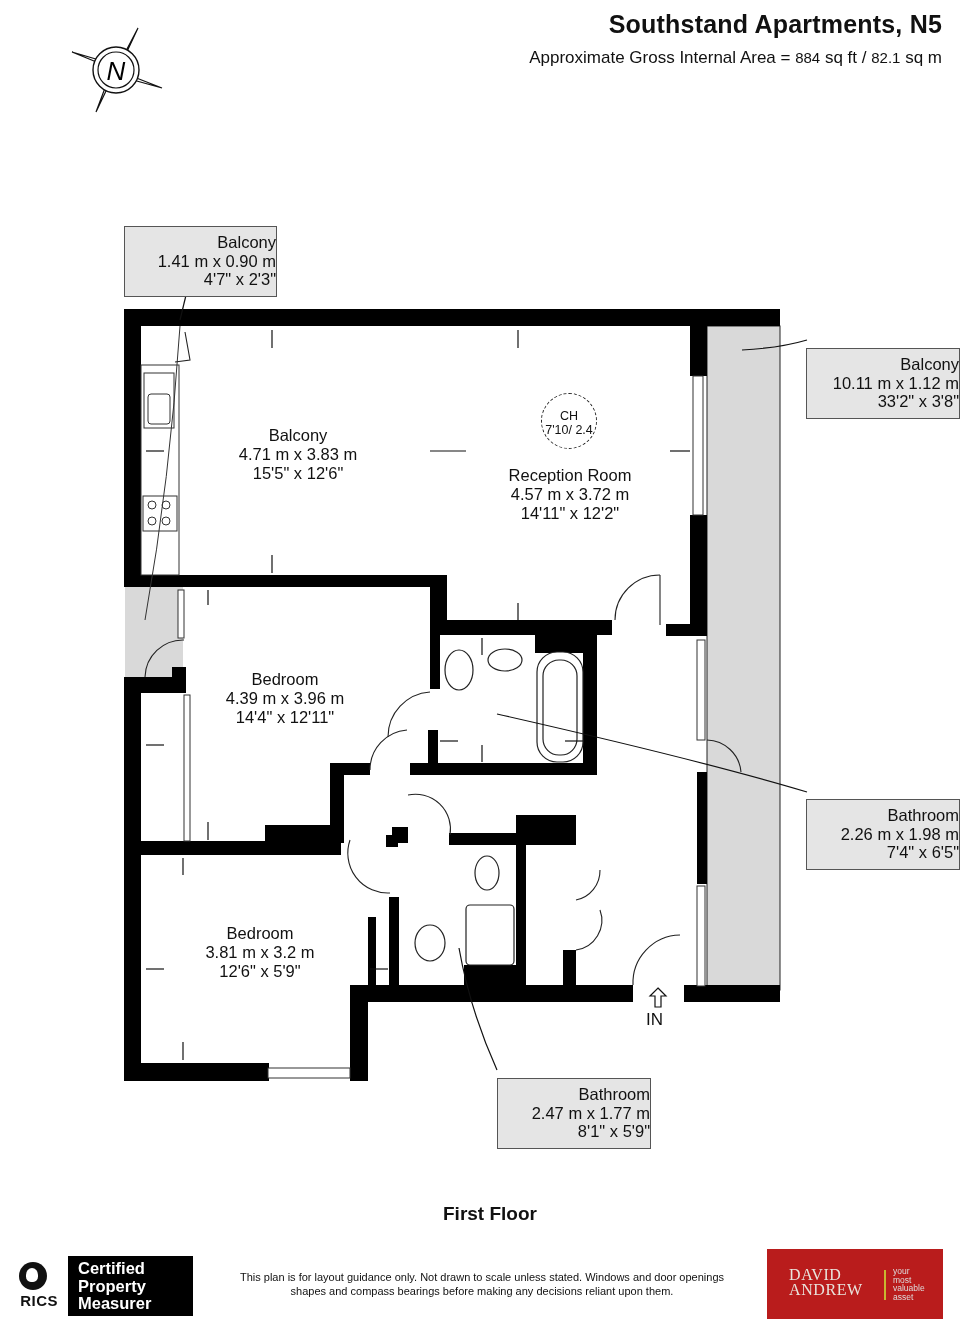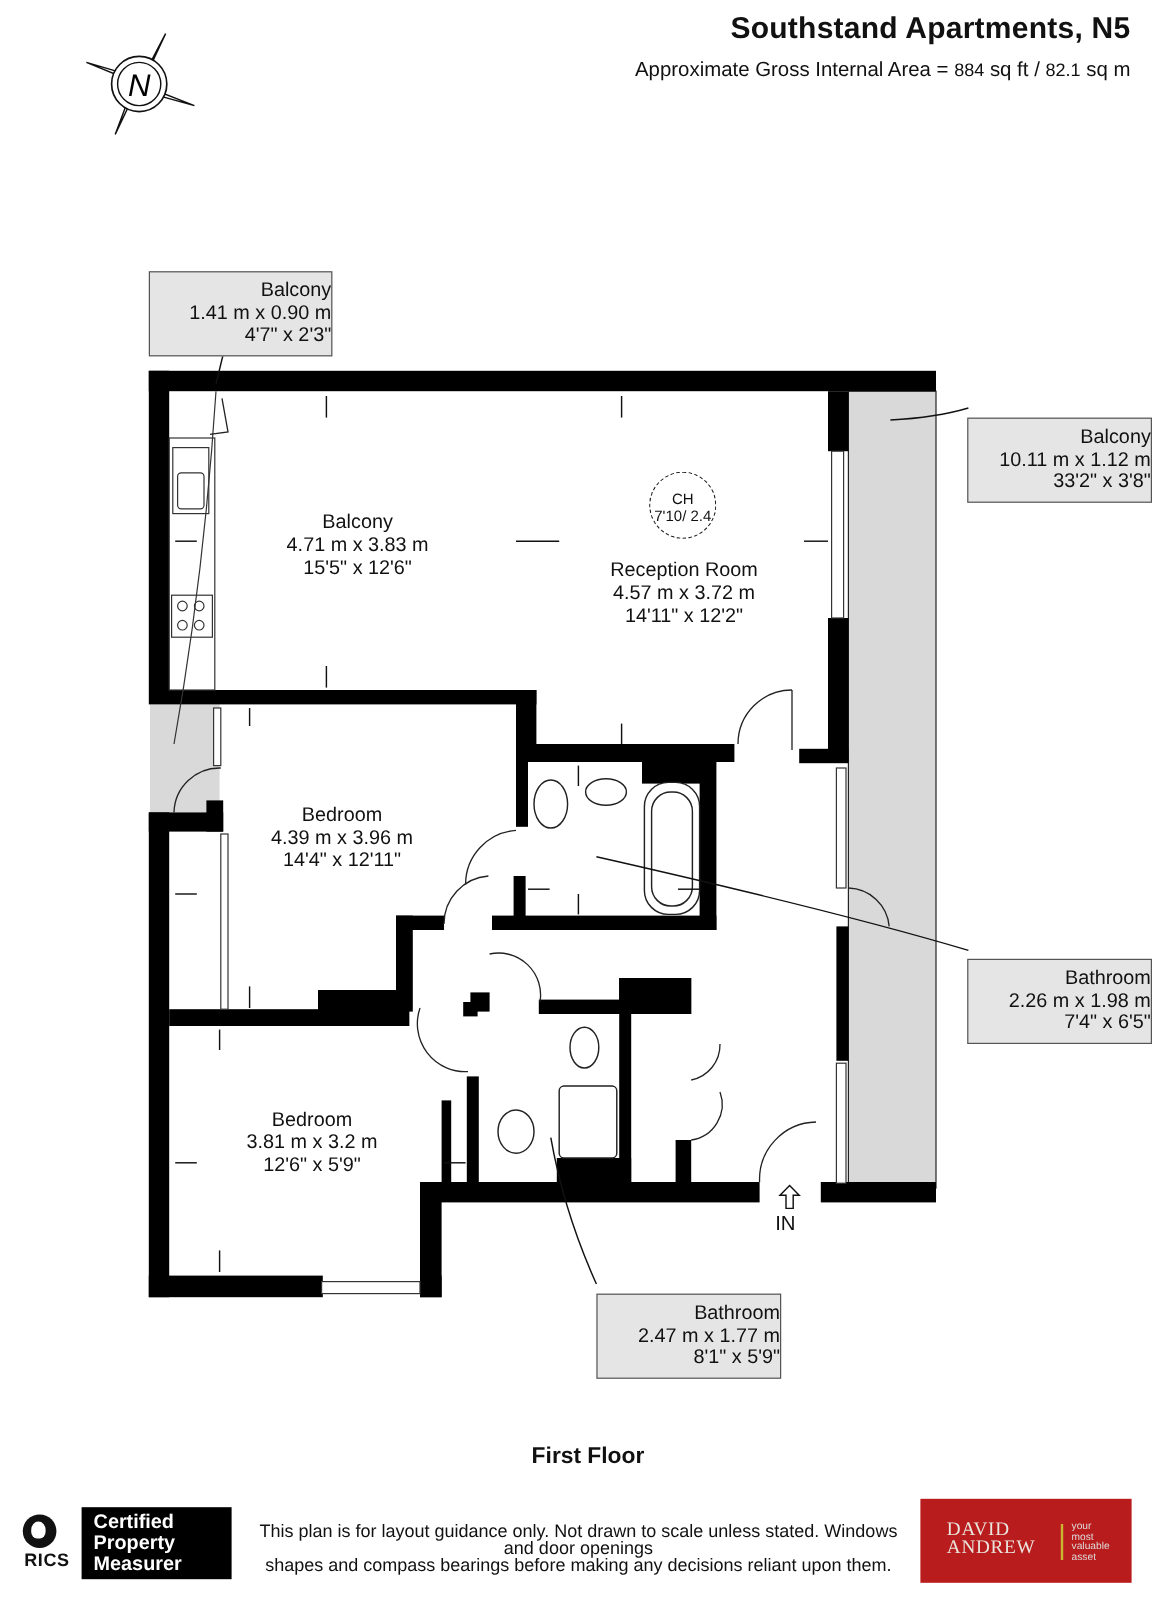--- a/index.html
+++ b/index.html
@@ -14,21 +14,21 @@
   .label { position: absolute; text-align: center; font-size: 16.5px; line-height: 19px; white-space: nowrap; transform: translateX(-50%); }
   .callout { position: absolute; border: 1.5px solid #555; background: #e5e5e5; text-align: right; font-size: 16.5px; line-height: 18.5px; padding-top: 6px; white-space: nowrap; margin-top: 38px; }
   .ch { position: absolute; left: 541px; top: 393px; width: 56px; height: 56px; border: 1.6px dashed #222; border-radius: 50%; text-align: center; font-size: 12.5px; line-height: 14px; padding-top: 15px; }
   .floor { left: 0; width: 980px; top: 1185px; text-align: center; font-size: 19px; font-weight: bold; margin-top: 18px; }
   .in-label { left: 646px; top: 1010px; font-size: 17px; }
   .rics { left: 8px; top: 1262px; width: 50px; height: 52px; text-align: right; }
   .rics .lion { width: 28px; height: 28px; margin: 0 auto; border-radius: 50%; background: #111; position: relative; }
   .rics .lion::after { content: ""; position: absolute; left: 7px; top: 6px; width: 12px; height: 14px; border-radius: 50% 50% 40% 40%; background: #fff; }
   .rics .txt { font-weight: bold; font-size: 15px; letter-spacing: 0.5px; margin-top: 2px; }
   .cpm { left: 68px; top: 1256px; width: 125px; height: 60px; background: #000; color: #fff; font-weight: bold; font-size: 16.5px; line-height: 17.5px; padding: 4px 0 0 10px; }
-  .disclaimer { left: 204px; top: 1270px; width: 556px; text-align: center; font-size: 15px; line-height: 14px; }
+  .disclaimer { left: 204px; top: 1270px; width: 556px; text-align: center; font-size: 11px; line-height: 14px; }
   .da { left: 767px; top: 1249px; width: 176px; height: 70px; background: #b91c1c; color: #e9e4dd; }
   .da .name { position: absolute; left: 22px; top: 18px; font-family: "Liberation Serif", serif; font-size: 16px; line-height: 15px; letter-spacing: 0.6px; }
   .da .bar { position: absolute; left: 117px; top: 21px; width: 2px; height: 30px; background: #c8b631; }
   .da .tag { position: absolute; left: 126px; top: 18px; font-size: 8.5px; line-height: 8.5px; color: #ddd; }
 </style>
 </head>
 <body>
 
 <div class="abs title">Southstand Apartments, N5</div>
 <div class="abs subtitle">

